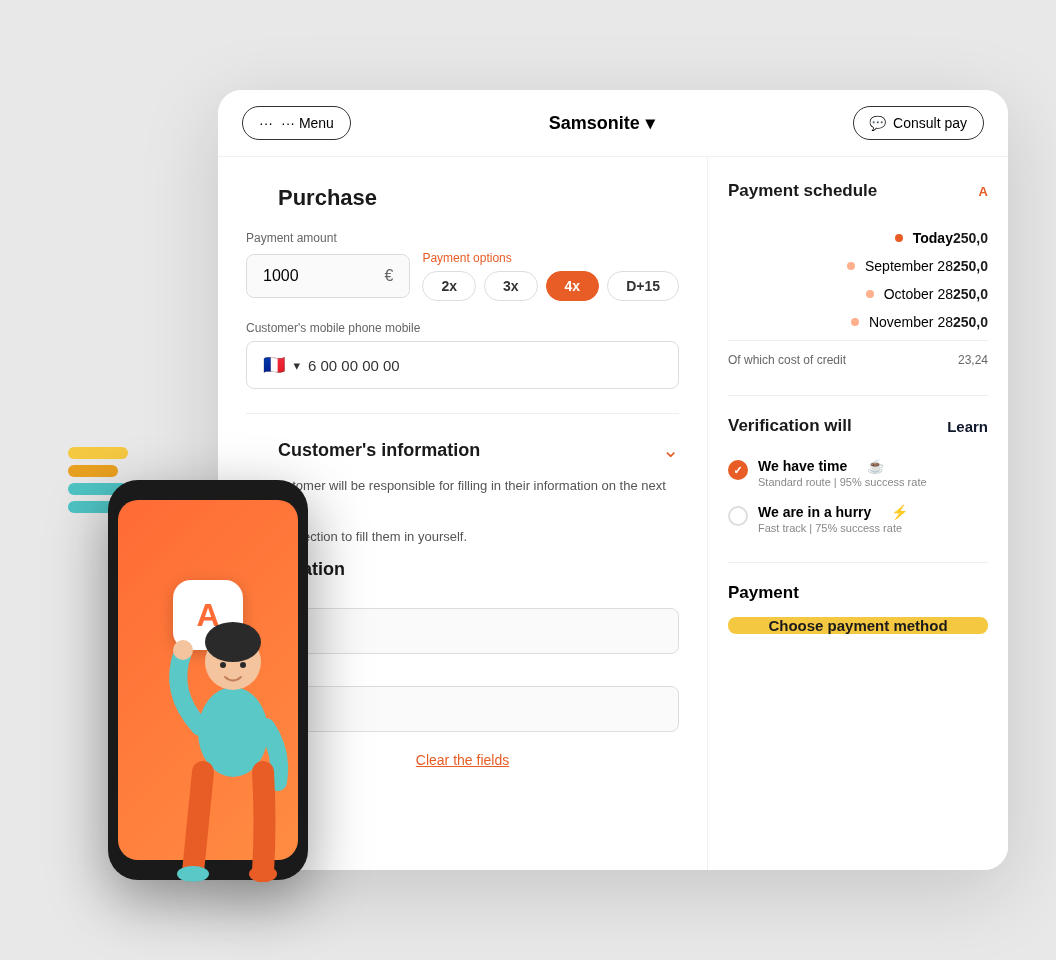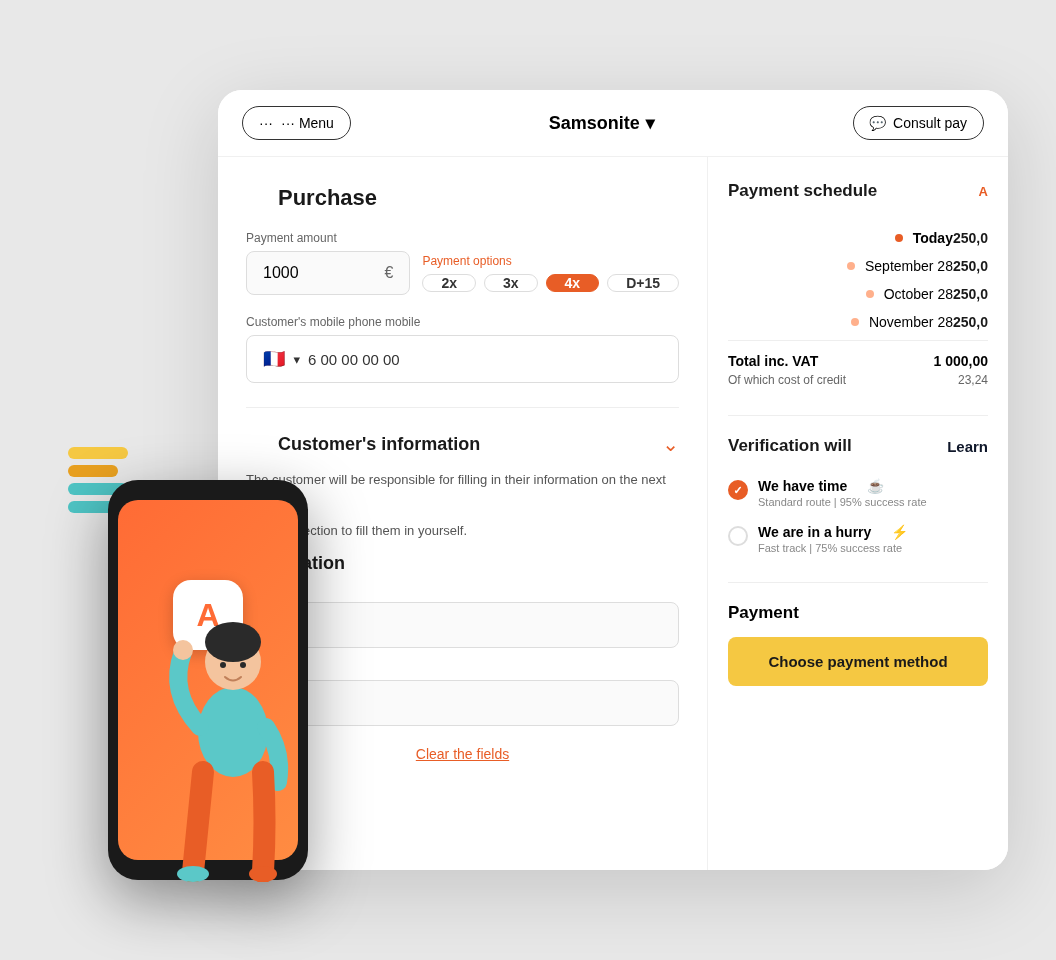--- a/index.html
+++ b/index.html
@@ -203,21 +203,21 @@
       margin-bottom: 6px;
     }
 
     .payment-options {
       display: flex;
       gap: 8px;
     }
     .option-btn {
       border: 1.5px solid #ddd;
       border-radius: 20px;
-      padding: 0 18px;
+      padding: 6px 18px;
       font-size: 14px;
       font-weight: 600;
       background: white;
       cursor: pointer;
       color: #333;
     }
     .option-btn.active {
       background: #e85d26;
       color: white;
       border-color: #e85d26;
@@ -463,21 +463,20 @@
       font-size: 17px;
       font-weight: 700;
       margin-bottom: 14px;
     }
     .choose-payment-btn {
       width: 100%;
       background: #f5c842;
       color: #1a1a1a;
       border: none;
       border-radius: 8px;
-      padding: 16px;
       font-size: 15px;
       font-weight: 700;
       cursor: pointer;
     }
 
     
     .person-svg {
       position: absolute;
       left: 90px;
       bottom: 28px;
@@ -638,24 +637,20 @@
           </div>
           <div class="schedule-row">
             <div class="schedule-row-left">
               <span class="dot light"></span>
               <span>November 28</span>
             </div>
             <span class="amount">250,0</span>
           </div>
 
           <div class="total-section">
-            <div class="total-row">
-              <span class="label">Total inc. VAT</span>
-              <span class="value">1 000,00</span>
-            </div>
             <div class="total-row sub">
               <span>Of which cost of credit</span>
               <span>23,24</span>
             </div>
           </div>
         </div>
 
         <div class="divider-line"></div>
 
         <div class="verification-section">

